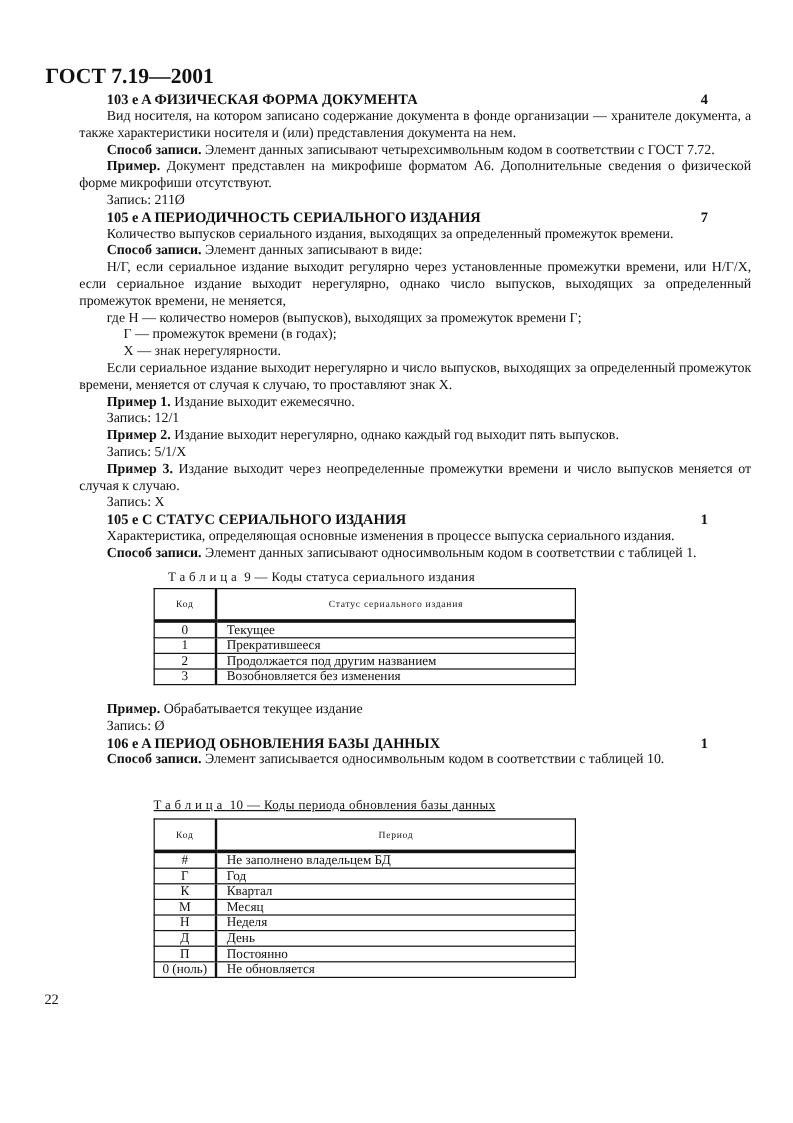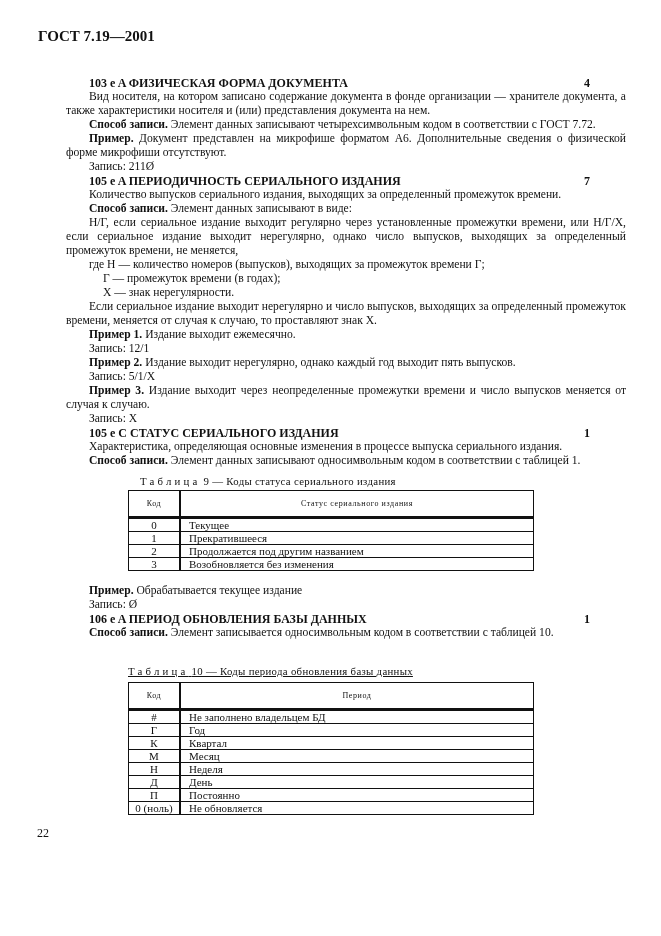--- a/index.html
+++ b/index.html
@@ -1,28 +1,28 @@
 <!DOCTYPE html>
 <html><head>
   <meta charset="utf-8">
   <style>
     html, body { margin: 0; padding: 0; background: #ffffff; }
     body { width: 661px; height: 936px; position: relative; overflow: hidden;
       font-family: "Liberation Serif", "DejaVu Serif", serif; color: #111; font-size: 11.6px; line-height: 14px; }
     .abs { position: absolute; }
-    .running-head { left: 38px; top: 29px; font-weight: bold; font-size: 15px; }
+    .running-head { left: 38px; top: 56px; font-weight: bold; font-size: 18px; }
     .page { position: absolute; left: 66px; top: 76px; width: 560px; }
     .h { font-weight: bold; display: flex; justify-content: space-between; padding-left: 23px; padding-right: 36px; font-size: 12px; line-height: 14px; }
     .p { text-indent: 23px; text-align: justify; margin: 0; }
     .ind { padding-left: 23px; }
     .ind2 { padding-left: 37px; }
     .b { font-weight: bold; }
     .tcap { letter-spacing: 0.3px; font-size: 10.8px; }
     .tcap .sp { letter-spacing: 3.2px; }
-    table.t { position: absolute; border-collapse: collapse; border: 1.5px solid #111; width: 406px; font-size: 11px; }
+    table.t { position: absolute; border-collapse: collapse; border: 1.5px solid #111; width: 352px; font-size: 11px; }
     table.t th { font-weight: normal; font-size: 8px; letter-spacing: 0.6px; height: 23px; border: 1.5px solid #111; border-bottom: 3px solid #111; }
     table.t td { border: 1px solid #111; height: 12px; padding: 0 0 0 8px; line-height: 12px; }
     table.t td.code { text-align: center; padding: 0; width: 48px; border-right: 2.5px solid #111; }
     table.t th.code { width: 48px; border-right: 2.5px solid #111; }
     .pgnum { left: 37px; top: 826px; font-size: 12px; }
   </style>
 </head>
 <body>
 
 <div class="abs running-head">ГОСТ 7.19—2001</div>

